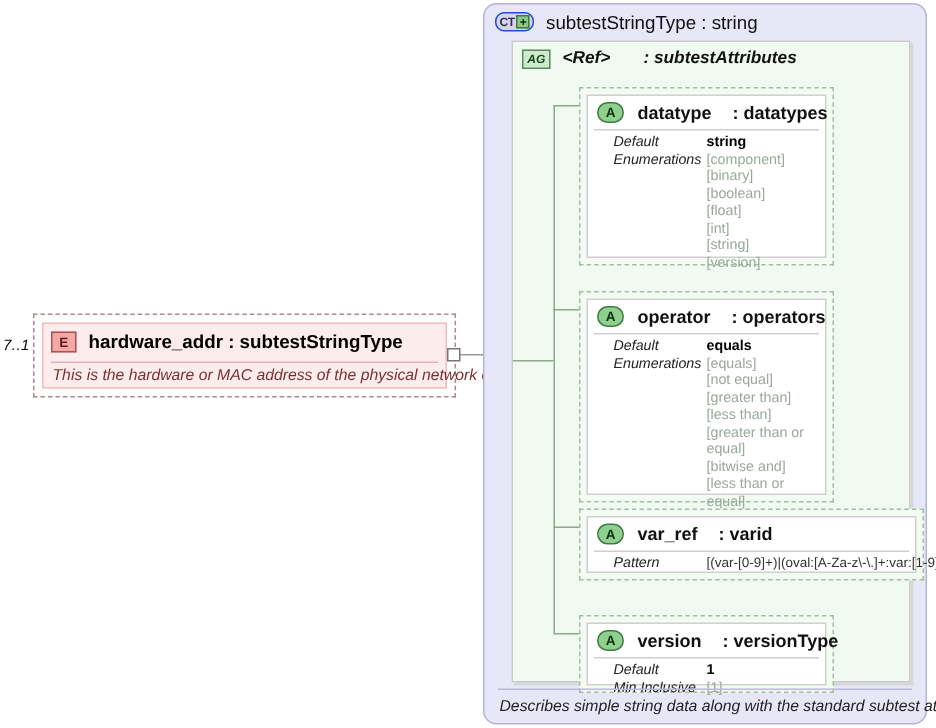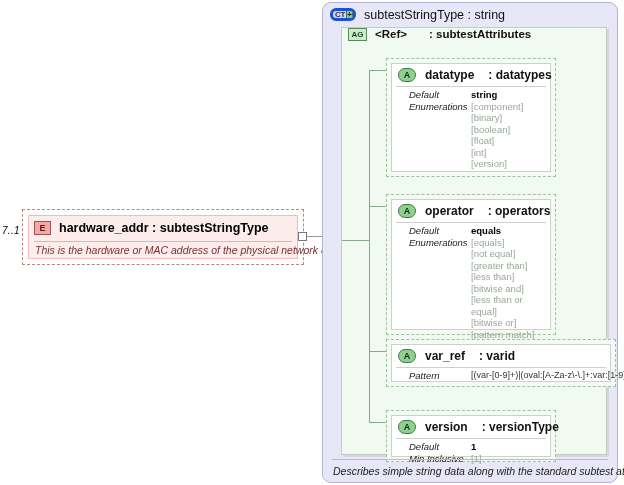--- a/index.html
+++ b/index.html
@@ -90,21 +90,21 @@
   }
   #ct-header {
     position: absolute;
     left: 0; top: 0; right: 0; height: 23px;
     display: flex; align-items: center;
     padding-left: 7px;
     box-sizing: border-box;
   }
   .badge-ct {
     width: 26px; height: 13px;
-    border: 3px solid #1d4ed8;
+    border: 1px solid #1d4ed8;
     border-radius: 6px;
     background: #d6d4ec;
     display: flex; align-items: center;
     box-sizing: border-box;
     flex: none;
     overflow: hidden;
   }
   .badge-ct .ct-txt {
     font-size: 8px; font-weight: bold; color: #2d2d55;
     padding-left: 2px; letter-spacing: -.2px;
@@ -137,23 +137,24 @@
   #ag-shadow {
     position: absolute;
     left: 20px; top: 26px;
     width: 266px; height: 428px;
     background: #d7d7d7;
     z-index: 0;
   }
   #ag-header {
     position: absolute;
     left: 0; top: 0; right: 0; height: 22px;
-    display: flex; 
+    display: flex; align-items: center;
     padding-left: 6px;
     box-sizing: border-box;
+    font-style: italic;
   }
   .badge-ag {
     width: 19px; height: 13px;
     background: #cdeccd;
     border: 1px solid #5c8a5c;
     color: #1d461d;
     font-size: 8px; font-weight: bold;
     display: flex; align-items: center; justify-content: center;
     box-sizing: border-box;
     flex: none;
@@ -322,20 +323,24 @@
           <div class="facet-row">
             <span class="facet-label"></span>
             <span class="facet-value enum">[float]</span>
           </div>
           <div class="facet-row">
             <span class="facet-label"></span>
             <span class="facet-value enum">[int]</span>
           </div>
           <div class="facet-row">
             <span class="facet-label"></span>
+            <span class="facet-value enum">[string]</span>
+          </div>
+          <div class="facet-row">
+            <span class="facet-label"></span>
             <span class="facet-value enum">[version]</span>
           </div>
         </div>
       </div>
     </div>
 
     <div class="attr-box" style="left:44px; top:166px; width:170px; height:141px;">
       <div class="attr-inner">
         <div class="attr-head">
           <div class="badge-a">A</div>
@@ -359,20 +364,24 @@
           <div class="facet-row">
             <span class="facet-label"></span>
             <span class="facet-value enum">[greater than]</span>
           </div>
           <div class="facet-row">
             <span class="facet-label"></span>
             <span class="facet-value enum">[less than]</span>
           </div>
           <div class="facet-row">
             <span class="facet-label"></span>
+            <span class="facet-value enum">[greater than or equal]</span>
+          </div>
+          <div class="facet-row">
+            <span class="facet-label"></span>
             <span class="facet-value enum">[bitwise and]</span>
           </div>
           <div class="facet-row">
             <span class="facet-label"></span>
             <span class="facet-value enum">[less than or equal]</span>
           </div>
           <div class="facet-row">
             <span class="facet-label"></span>
             <span class="facet-value enum">[bitwise or]</span>
           </div>

